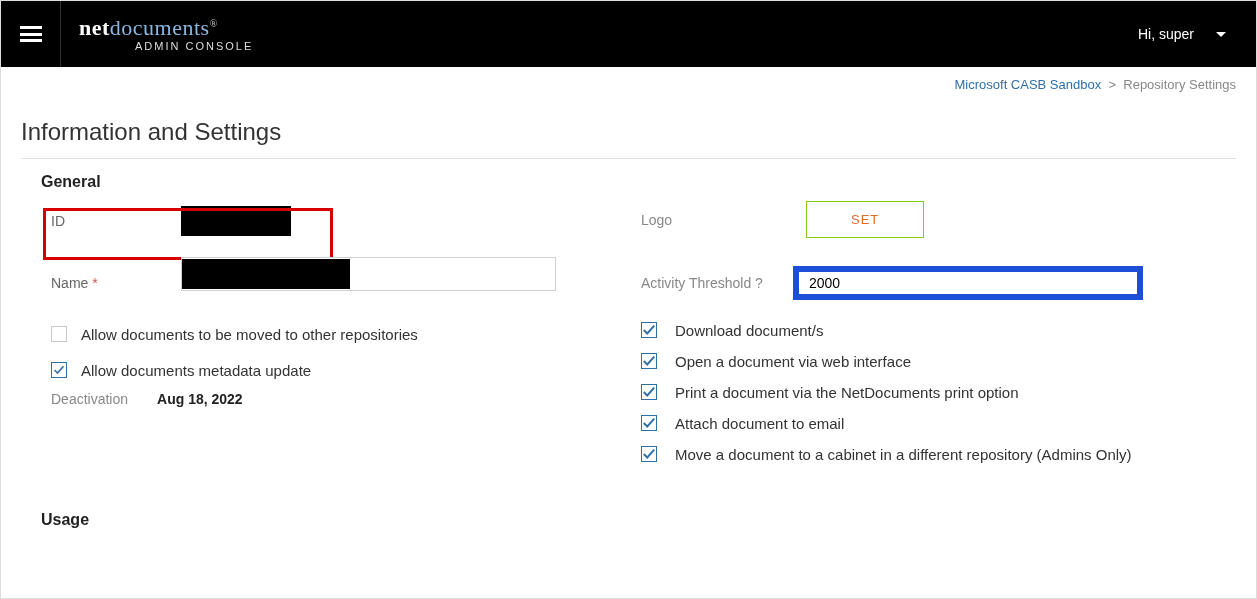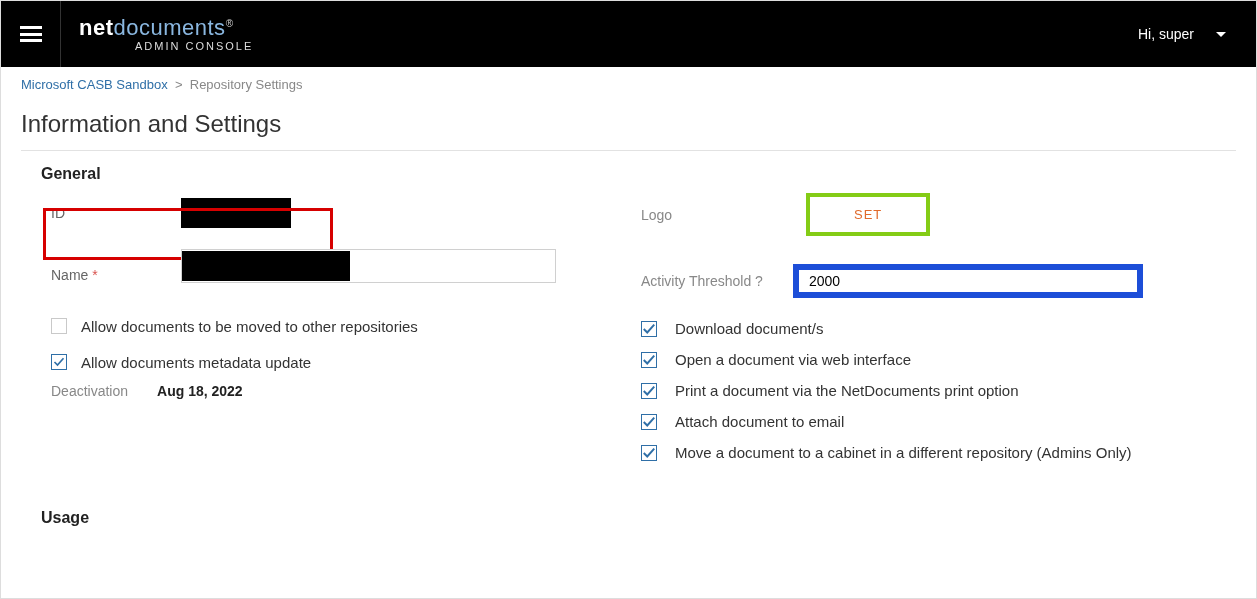--- a/index.html
+++ b/index.html
@@ -38,42 +38,42 @@
     justify-content: space-between;
   }
   .hamburger span { display:block; height:3px; background:#fff; }
   .logo-area {
     padding-left: 18px;
     display:flex;
     flex-direction:column;
     justify-content:center;
     line-height:1.1;
   }
-  .logo-text { font-size:22px; letter-spacing:0.5px; }
+  .logo-text { font-size:22px; letter-spacing:0.5px;font-family:Liberation Serif, serif; }
   .logo-text .bold { font-weight:700; color:#fff; }
   .logo-text .light { font-weight:300; color:#8ab7e0; }
   .logo-text .reg { font-size:10px; color:#ccc; vertical-align: super; }
   .logo-sub { font-size:11px; letter-spacing:2px; color:#ddd; padding-left:56px; }
   .spacer { flex:1; }
   .greeting {
     padding-right: 30px;
     display:flex;
     align-items:center;
     gap:22px;
     cursor:pointer;
   }
   .chevron-down {
     width:0;height:0;
     border-left:5px solid transparent;
     border-right:5px solid transparent;
     border-top:5px solid #fff;
   }
   
   .content { padding: 10px 20px; }
-  .breadcrumb { font-size:13px; color:#888; margin-bottom:18px; }
+  .breadcrumb { font-size:13px; color:#888; margin-bottom:26px;text-align:right; }
   .breadcrumb a { color:#2f6fa7; text-decoration:none; }
   .page-title { font-size:24px; font-weight:400; color:#333; margin-bottom:12px; }
   hr.title-rule { border:none; border-top:1px solid #e2e2e2; margin-bottom:14px; }
   .page-desc { font-size:15px; color:#333; margin-bottom:26px; }
 
   .section-title { font-size:16px; font-weight:600; color:#222; margin-left:20px; margin-bottom:10px; }
 
   .two-col {
     display:flex;
     gap:40px;
@@ -119,38 +119,38 @@
   .cb-row .cbox.unchecked { border-color:#c9c9c9; }
   .cb-row .cbox svg { width:12px; height:12px; }
   .cb-row label { color:#333; font-size:15px; }
   .deact-row { display:flex; gap:29px; margin-top:2px; }
   .deact-label { color:#888; font-size:14px; }
   .deact-val { font-weight:600; color:#222; }
 
   .logo-row { display:flex; align-items:center; }
   .logo-label { width:165px; color:#888; }
   .set-btn {
-    border:4px solid #84cc16;
+    border:1px solid #84cc16;
     color:#e06a2b;
     background:#fff;
     padding:10px 44px;
     font-size:13px;
     letter-spacing:1px;
     cursor:pointer;
   }
   .act-row { display:flex; align-items:center; margin-top:28px; margin-bottom:22px; }
   .act-label { width:152px; color:#888; }
   .act-input {
     border:6px solid #1d4ed8;
     height:34px;
     width:350px;
     padding:4px 10px;
     font-size:14px;
   }
-  .right-cb { display:flex; align-items:center; gap:18px; margin-bottom:14px; }
+  .right-cb { display:flex; gap:18px; margin-bottom:14px; }
   .right-cb .cbox {
     width:16px;height:16px;
     border:1.5px solid #2f6fa7;
     display:flex;align-items:center;justify-content:center;
   }
   .right-cb label { color:#333; font-size:15px; }
 
   .usage-title { font-size:16px; font-weight:600; color:#222; margin-left:20px; margin-top:34px; }
 </style>
 </head>

